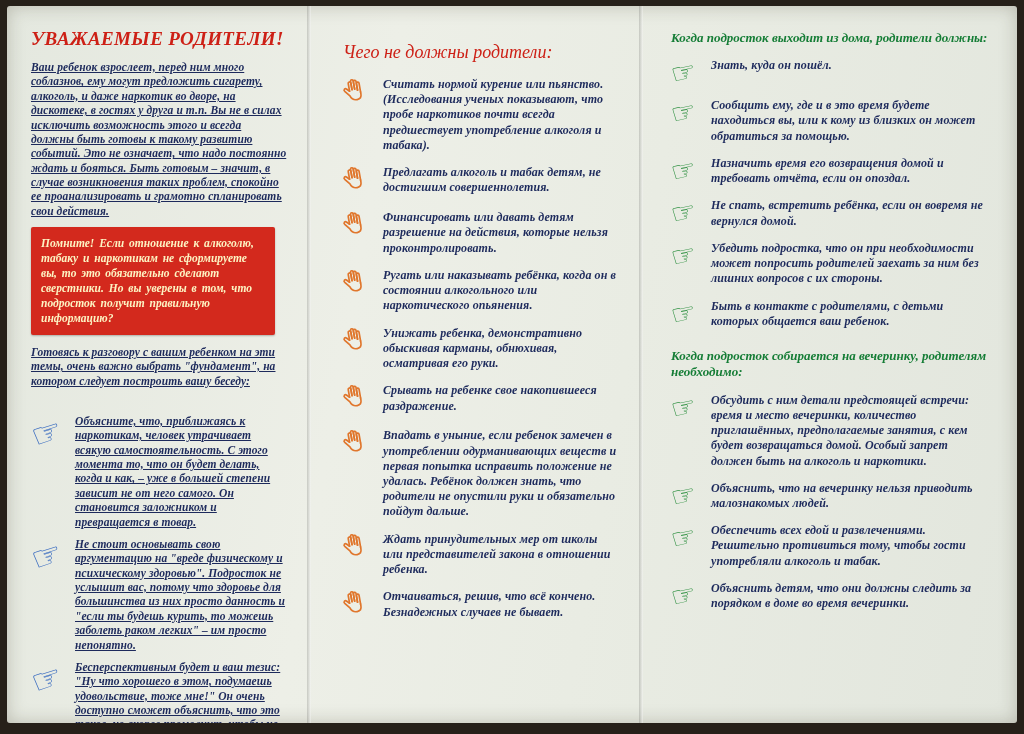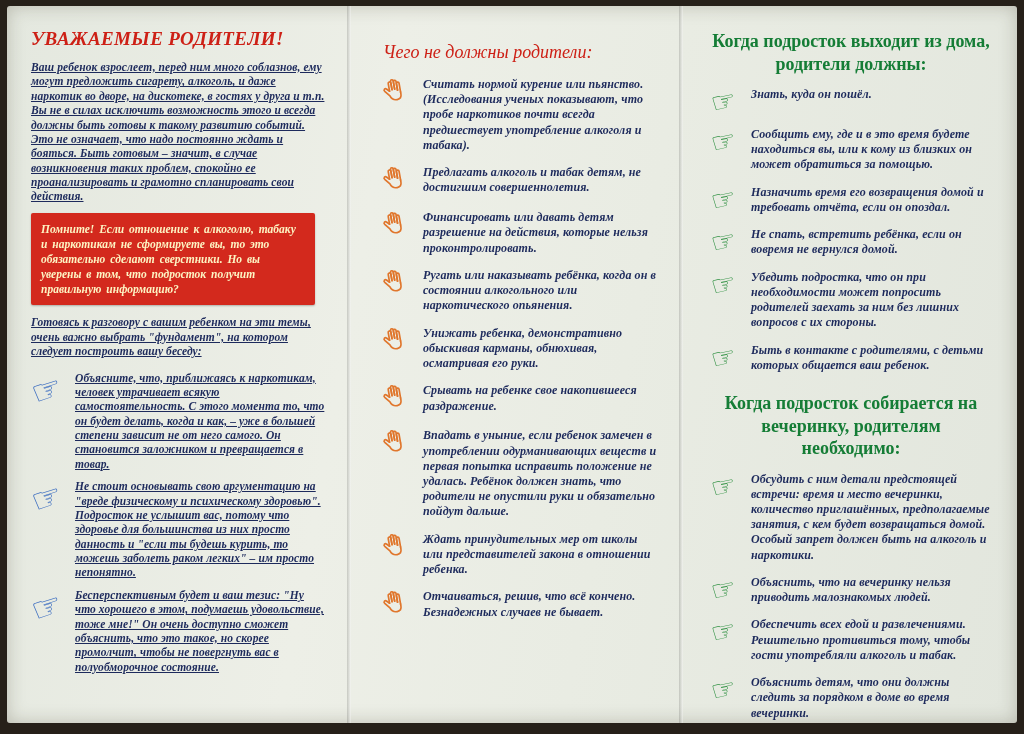--- a/index.html
+++ b/index.html
@@ -12,21 +12,21 @@
   }
   .paper{
     position:absolute;left:7px;top:6px;right:7px;bottom:11px;
     background:linear-gradient(100deg,#e4e8df 0%,#edefe7 35%,#e9ece3 60%,#e2e6dd 100%);
     display:flex;
     overflow:hidden;
     border-radius:3px;
     box-shadow:inset 0 0 18px rgba(60,50,30,.25);
   }
   .col{position:relative;box-sizing:border-box;padding:20px 20px 6px 24px;}
-  .col-left{width:340px;}
+  .col-left{width:300px;}
   .col-mid{width:328px;padding-left:30px;}
   .col-right{flex:1;padding-left:28px;padding-right:26px;}
   .fold{
     width:4px;align-self:stretch;
     background:linear-gradient(to right,rgba(0,0,0,.16),rgba(255,255,255,.45));
   }
   
   .txt{
     margin:0;
     font-style:italic;font-weight:bold;
@@ -48,30 +48,30 @@
     border-radius:2px;
     padding:9px 10px;
     margin:4px 12px 10px 0;
     box-shadow:0 1px 2px rgba(0,0,0,.25);
   }
   .alert-text{
     margin:0;font-style:italic;font-weight:bold;
     color:#fdf4c3;font-size:11.5px;line-height:1.3;
     word-spacing:2px;
   }
-  .lead{margin-bottom:12px;}
+  .lead{margin-bottom:26px;}
   .mid-title{
     margin:16px 0 14px 2px;
     font-style:italic;font-weight:normal;
     color:#cd2016;font-size:18px;
   }
   .green-title{
     margin:4px 0 12px 0;
-    font-weight:bold;
-    color:#157d36;font-size:18px;line-height:1.25;text-align:center;
+    font-style:italic;font-weight:bold;
+    color:#157d36;font-size:13px;line-height:1.25;
   }
   .green-title.second{margin-top:19px;}
   
   .hand-row{display:flex;align-items:flex-start;margin-bottom:12px;}
   .col-left .hand-row{margin-bottom:8px;}
   .hand-icel{flex:0 0 44px;position:relative;}
   .col-mid .hand-icel{flex:0 0 42px;}
   .col-right .hand-icel{flex:0 0 40px;}
   .point{
     display:inline-block;

